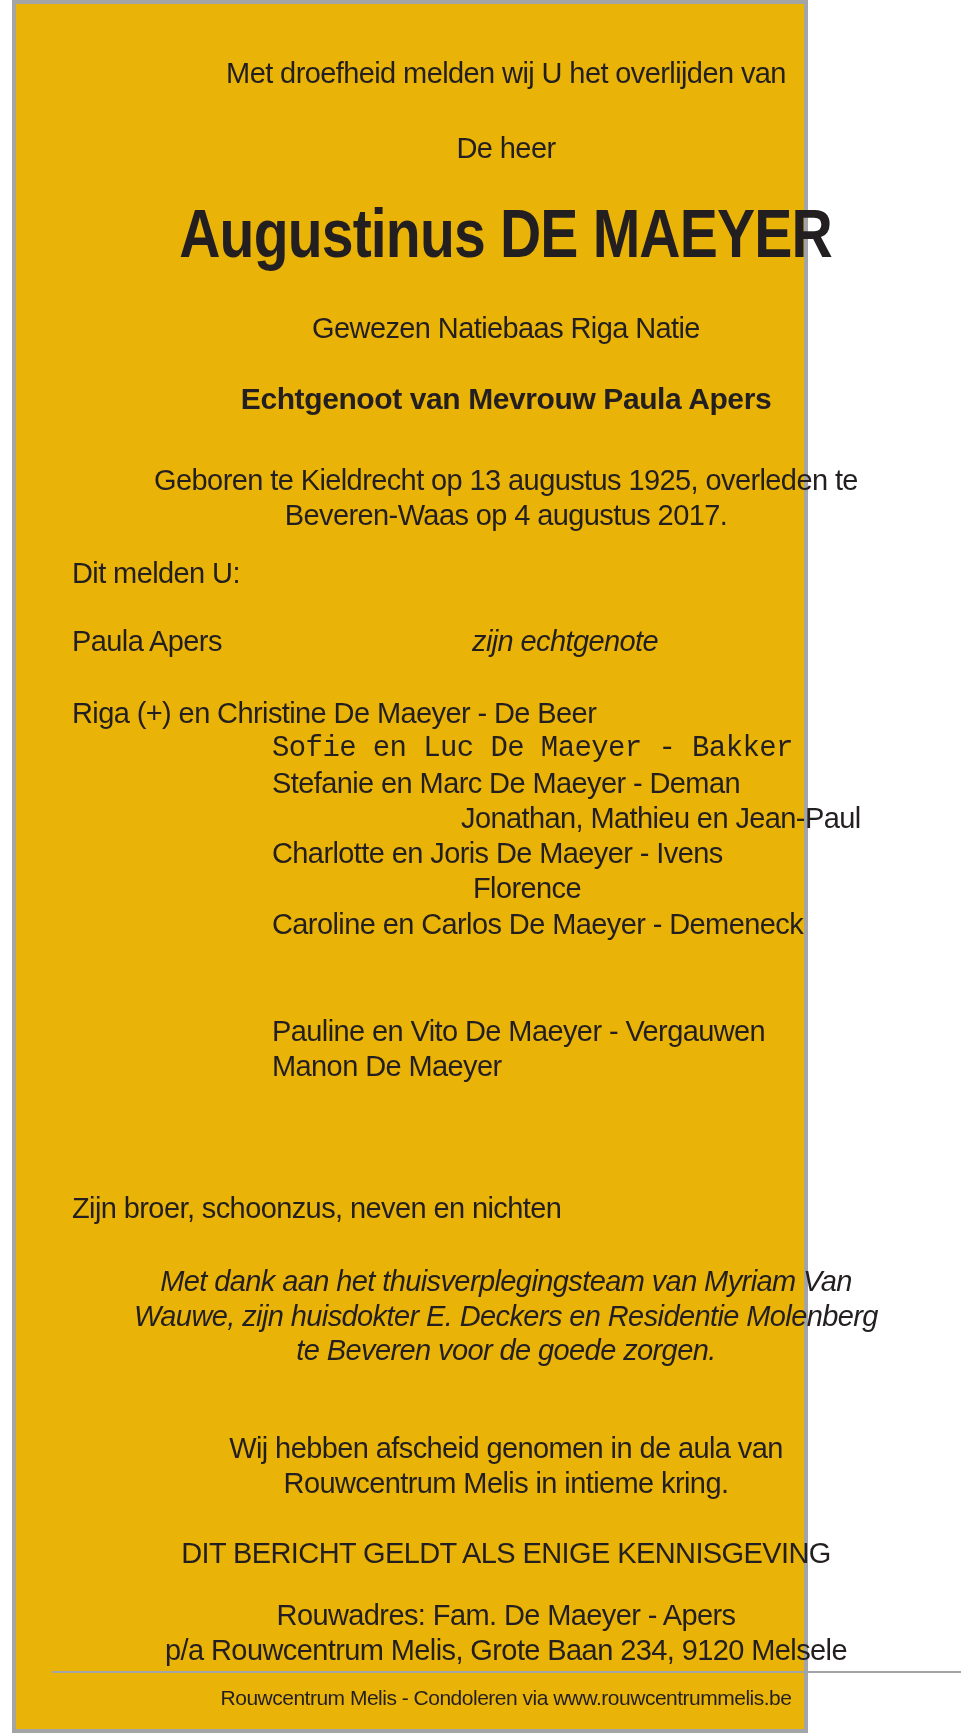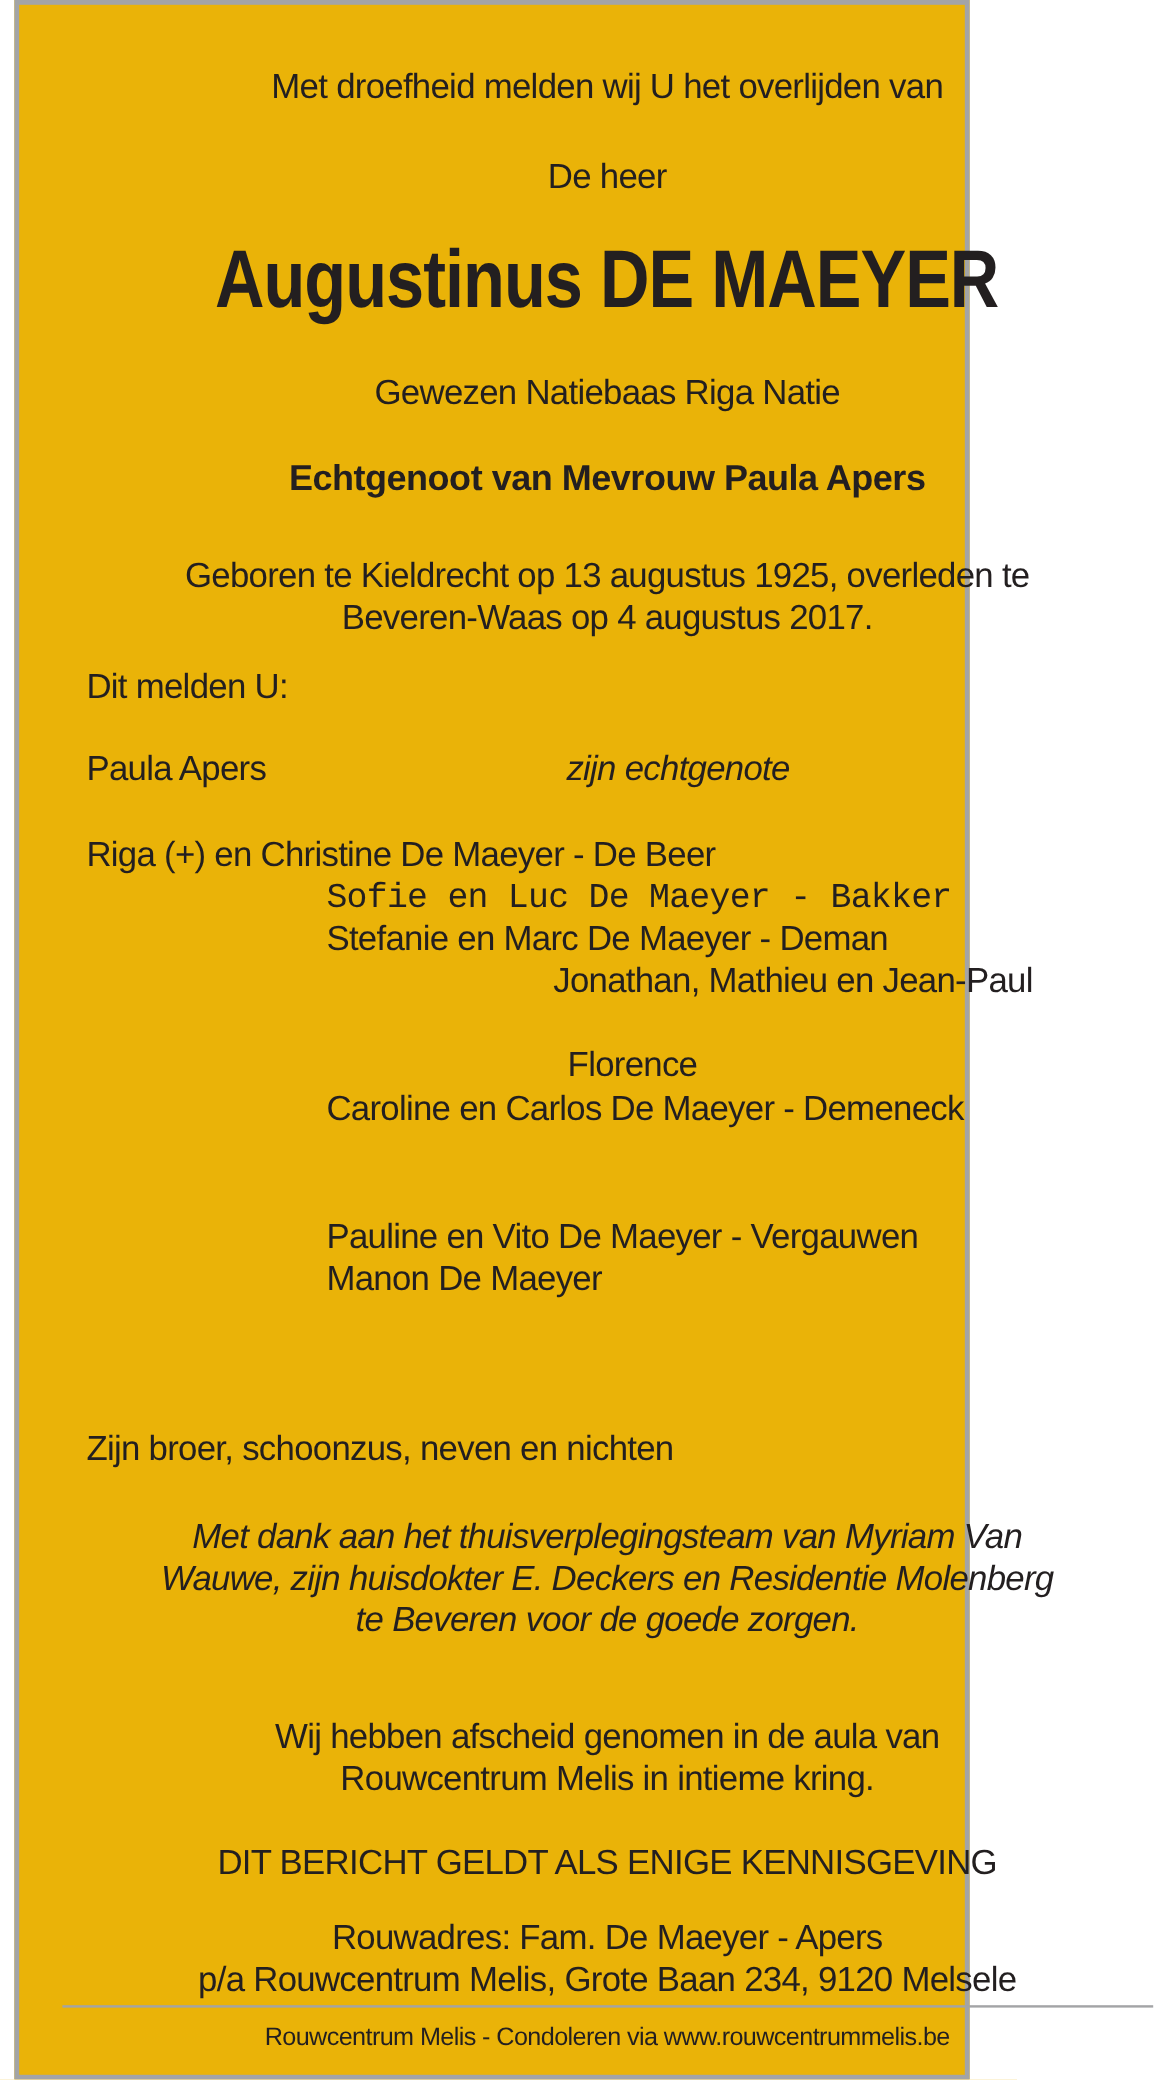--- a/index.html
+++ b/index.html
@@ -46,20 +46,21 @@
 
   <div class="line" style="top:555px; left:56px;">Dit melden U:</div>
 
   <div class="line" style="top:623px; left:56px;">Paula Apers</div>
   <div class="line italic" style="top:623px; left:456px;">zijn echtgenote</div>
 
   <div class="line" style="top:695px; left:56px;">Riga (+) en Christine De Maeyer - De Beer</div>
   <div class="line" style="top:730px; left:256px;font-family:Liberation Mono, monospace;">Sofie en Luc De Maeyer - Bakker</div>
   <div class="line" style="top:765px; left:256px;">Stefanie en Marc De Maeyer - Deman</div>
   <div class="line" style="top:800px; left:445px;">Jonathan, Mathieu en Jean-Paul</div>
+  <div class="line" style="top:835px; left:256px;">Charlotte en Joris De Maeyer - Ivens</div>
   <div class="line" style="top:870px; left:457px;">Florence</div>
   <div class="line" style="top:906px; left:256px;">Caroline en Carlos De Maeyer - Demeneck</div>
 
   <div class="line" style="top:1013px; left:256px;">Pauline en Vito De Maeyer - Vergauwen</div>
   <div class="line" style="top:1048px; left:256px;">Manon De Maeyer</div>
 
   <div class="line" style="top:1190px; left:56px;">Zijn broer, schoonzus, neven en nichten</div>
 
   <div class="line center italic" style="top:1263px;">Met dank aan het thuisverplegingsteam van Myriam Van</div>
   <div class="line center italic" style="top:1298px;">Wauwe, zijn huisdokter E. Deckers en Residentie Molenberg</div>

